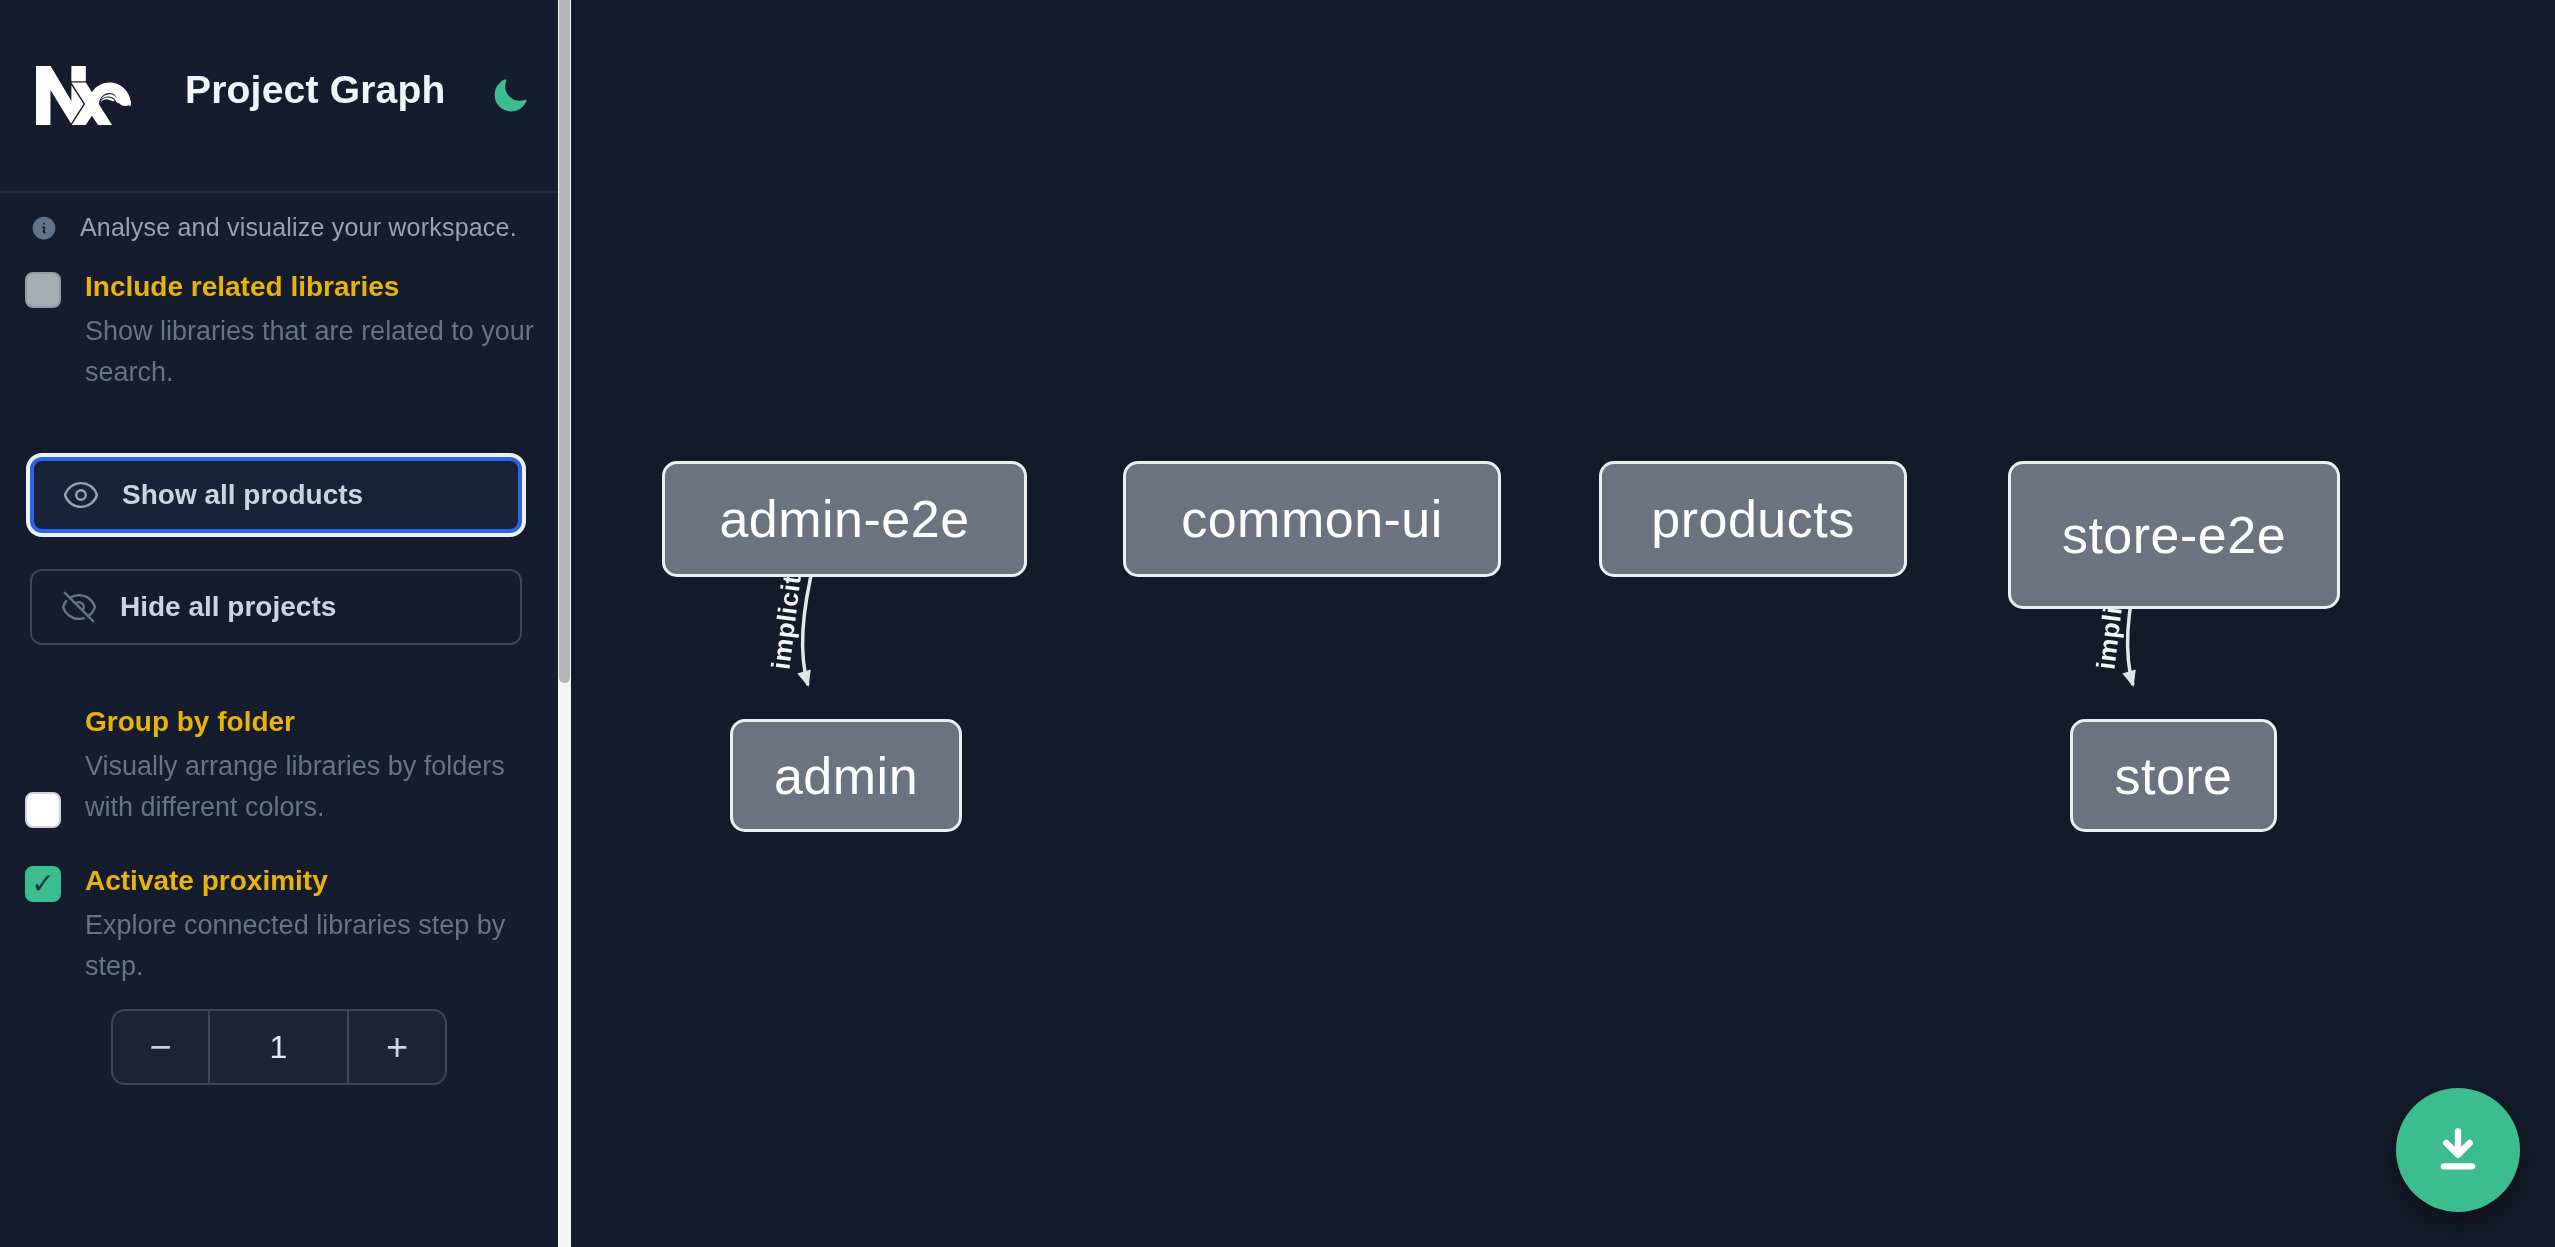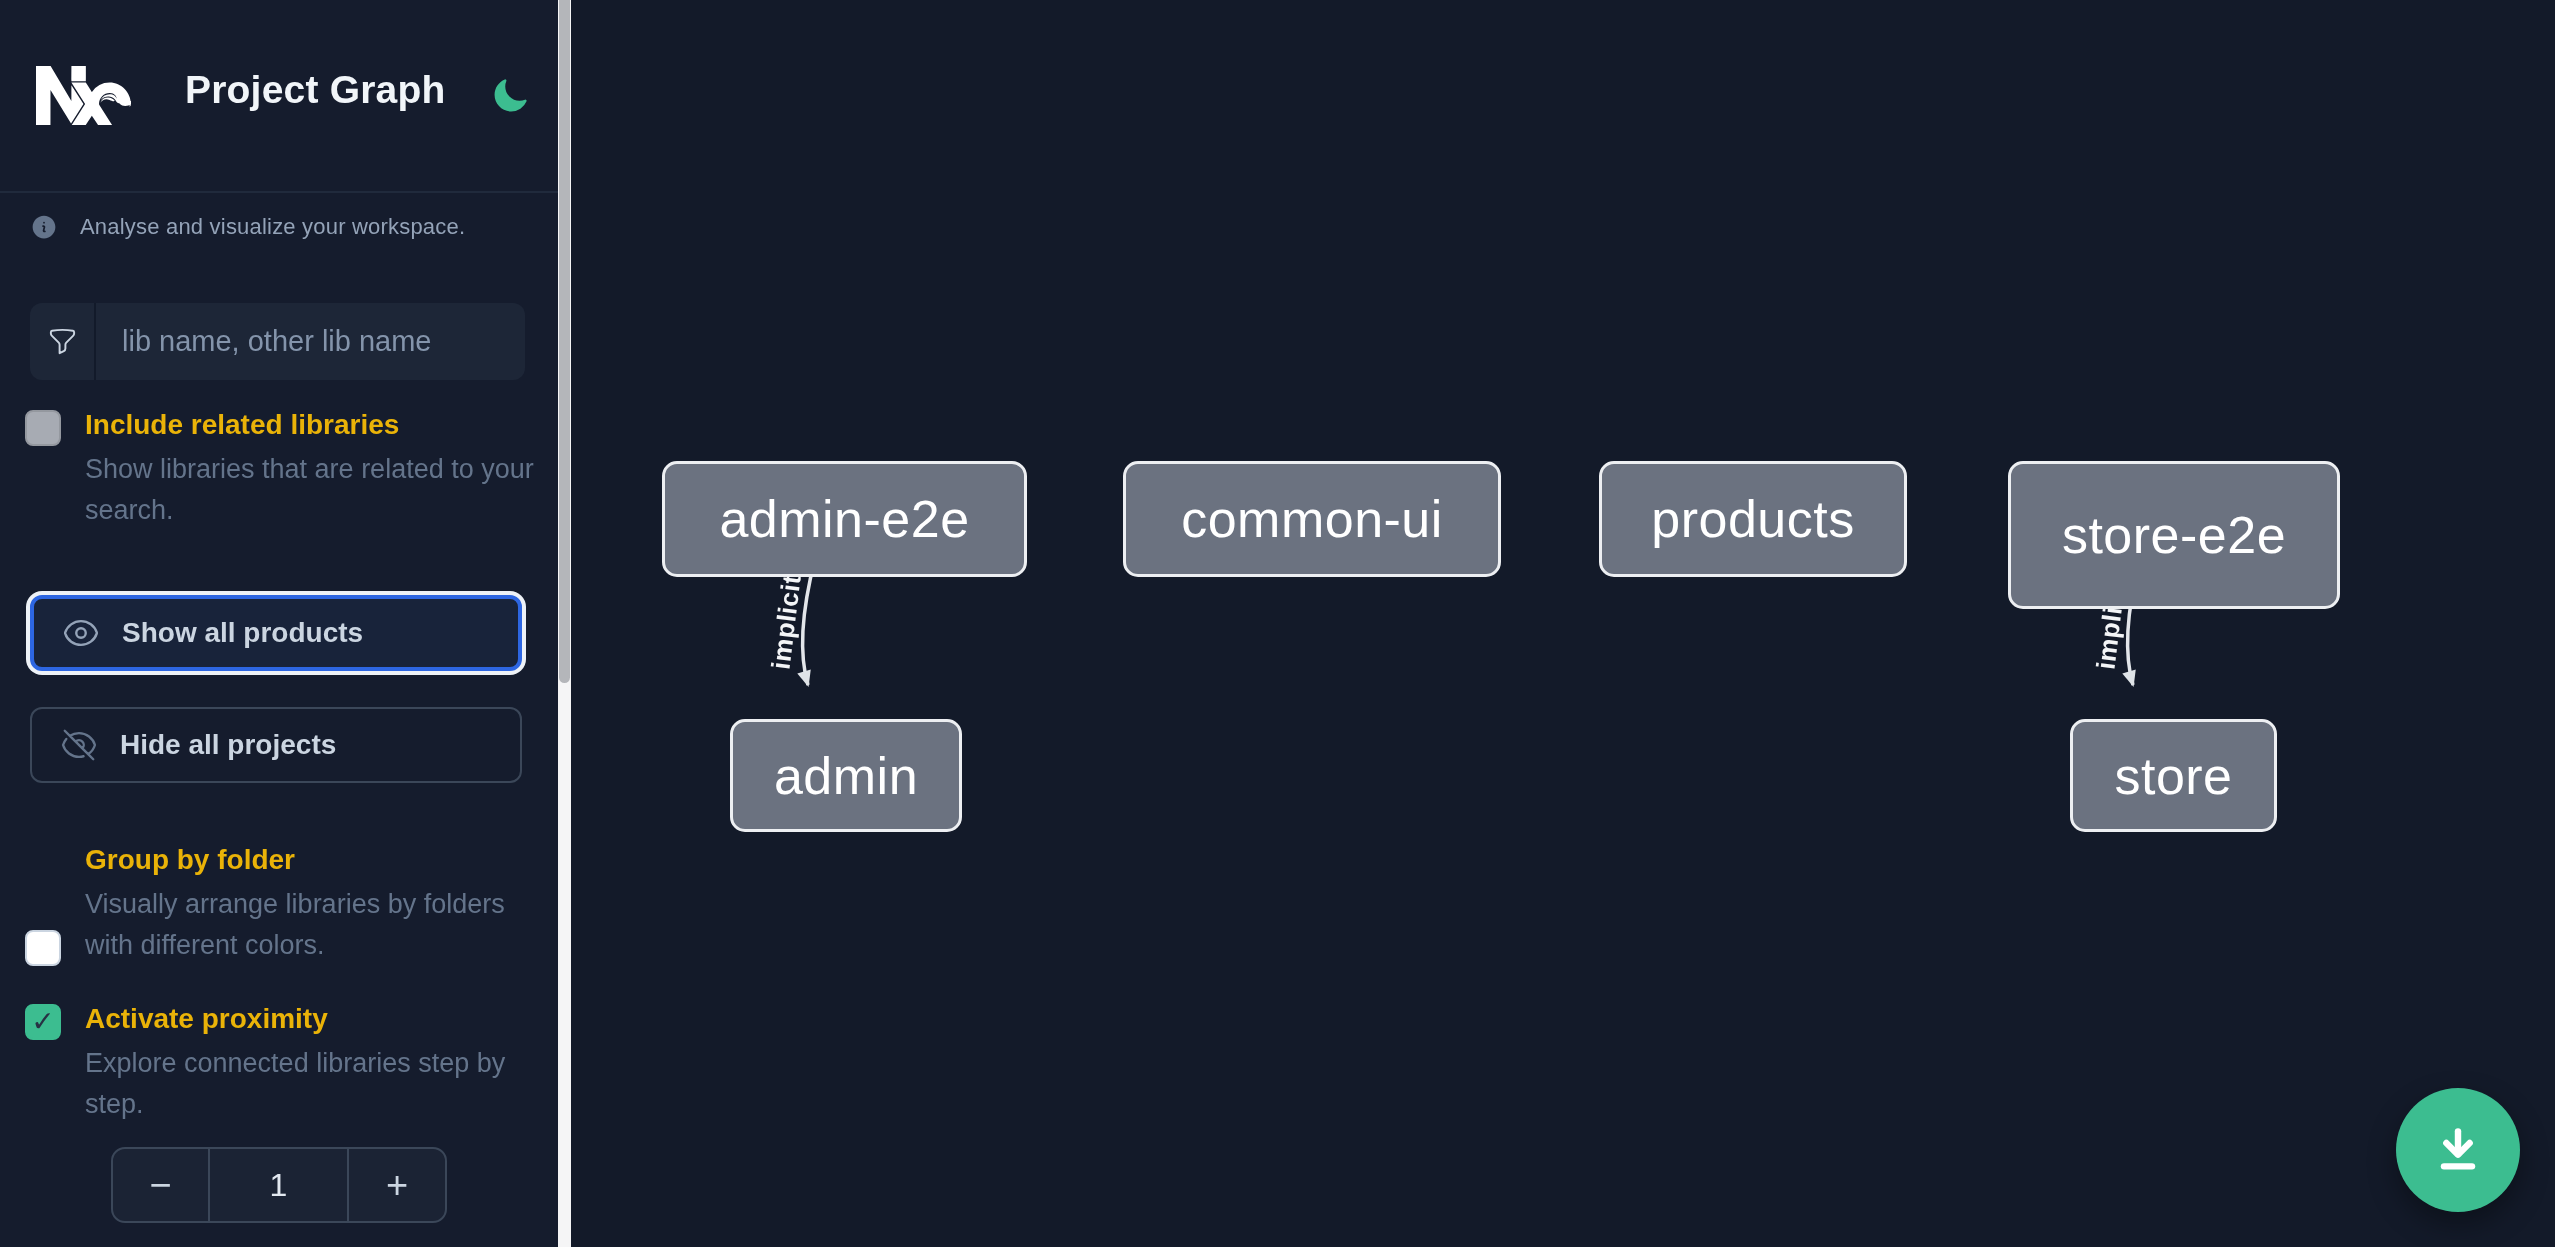--- a/index.html
+++ b/index.html
@@ -25,21 +25,21 @@
   .theme-toggle{
     margin-left:42px;background:none;border:none;padding:0;cursor:pointer;
     width:44px;height:44px;display:flex;align-items:center;justify-content:center;
     color:var(--accent-green,#3cbd90);
   }
   .theme-toggle svg{width:38px;height:38px;}
   .tagline-row{
     display:flex;align-items:center;gap:22px;margin:20px 33px 0 30px;
   }
   .info-icon{width:28px;height:28px;flex:0 0 auto;color:#64748b;}
-  .tagline{font-size:22px;color:#94a3b8;letter-spacing:.2px;}
+  .tagline{font-size:25px;color:#94a3b8;letter-spacing:.2px;}
   
   .search-box{
     margin:62px 33px 0 30px;height:77px;border-radius:12px;background:#1d2637;
     display:flex;align-items:stretch;overflow:hidden;
   }
   .funnel-cell{
     width:64px;display:flex;align-items:center;justify-content:center;
     border-right:2px solid #121a2a;color:#cbd5e1;flex:0 0 auto;
   }
   .funnel-cell svg{width:31px;height:31px;}
@@ -152,28 +152,20 @@
       </button>
     </header>
 
     <div class="tagline-row">
       <svg class="info-icon" viewBox="0 0 24 24" fill="currentColor" aria-hidden="true">
         <path fill-rule="evenodd" d="M2.25 12c0-5.385 4.365-9.75 9.75-9.75s9.75 4.365 9.75 9.75-4.365 9.75-9.75 9.75S2.25 17.385 2.25 12zm8.706-1.442c1.146-.573 2.437.463 2.126 1.706l-.709 2.836.042-.02a.75.75 0 01.67 1.34l-.04.022c-1.147.573-2.438-.463-2.127-1.706l.71-2.836-.042.02a.75.75 0 11-.671-1.34l.041-.022zM12 9a.75.75 0 100-1.5.75.75 0 000 1.5z" clip-rule="evenodd"></path>
       </svg>
       <span class="tagline">Analyse and visualize your workspace.</span>
     </div>
 
-    <div class="search-box">
-      <span class="funnel-cell">
-        <svg viewBox="0 0 24 24" fill="none" stroke="currentColor" stroke-width="1.5" aria-hidden="true">
-          <path stroke-linecap="round" stroke-linejoin="round" d="M12 3c2.755 0 5.455.232 8.083.678.533.09.917.556.917 1.096v1.044a2.25 2.25 0 01-.659 1.591l-5.432 5.432a2.25 2.25 0 00-.659 1.591v2.927a2.25 2.25 0 01-1.244 2.013L9.75 21v-6.568a2.25 2.25 0 00-.659-1.591L3.659 7.409A2.25 2.25 0 013 5.818V4.774c0-.54.384-1.006.917-1.096A48.32 48.32 0 0112 3z"></path>
-        </svg>
-      </span>
-      <input class="search-input" type="text" placeholder="lib name, other lib name" style="">
-    </div>
 
     <div class="option">
       <span class="cb cb-disabled"></span>
       <div class="opt-text">
         <div class="opt-label">Include related libraries</div>
         <div class="opt-desc">Show libraries that are related to your search.</div>
       </div>
     </div>
 
     <button class="action-btn focused">

